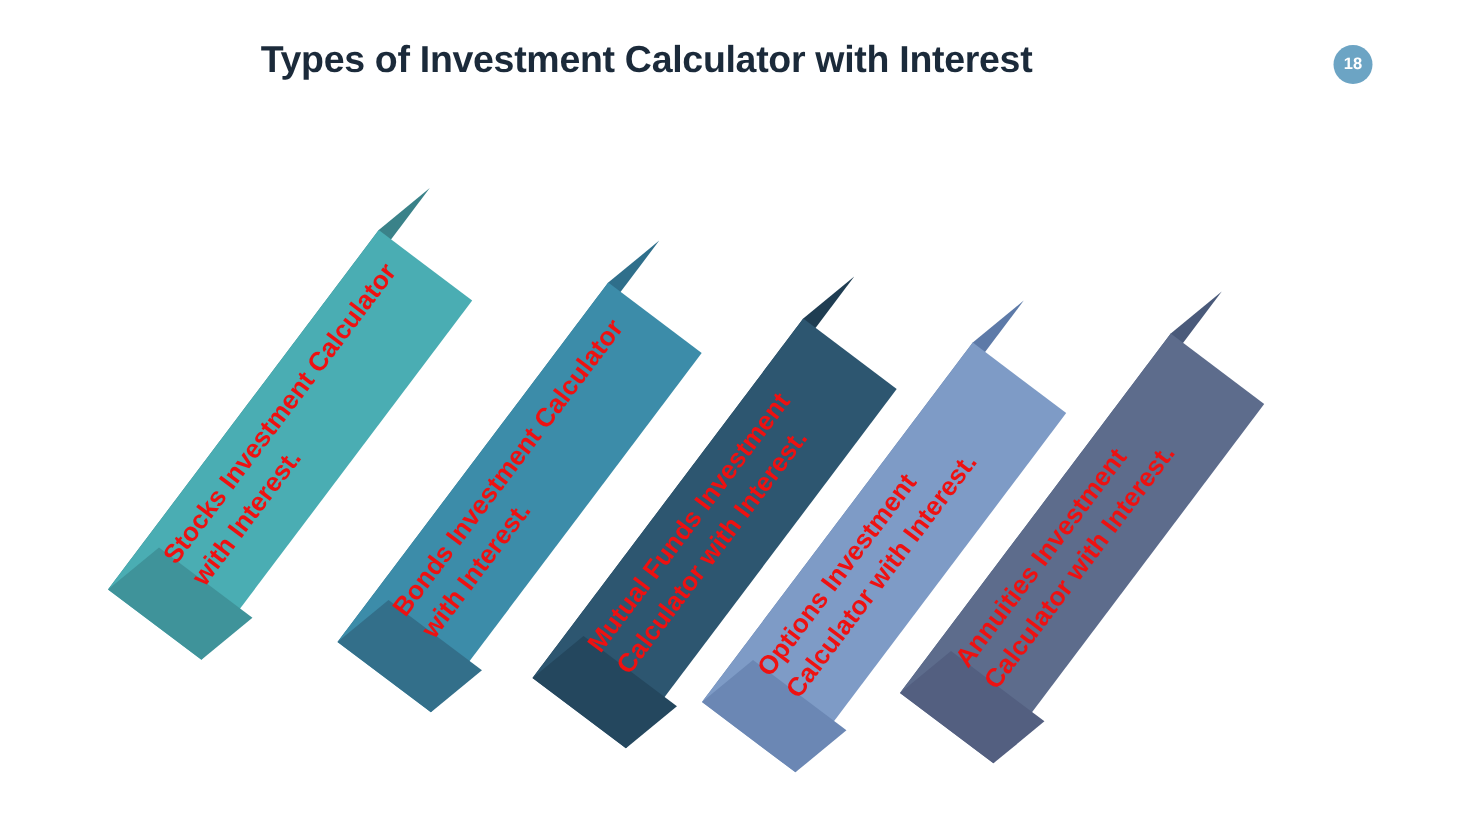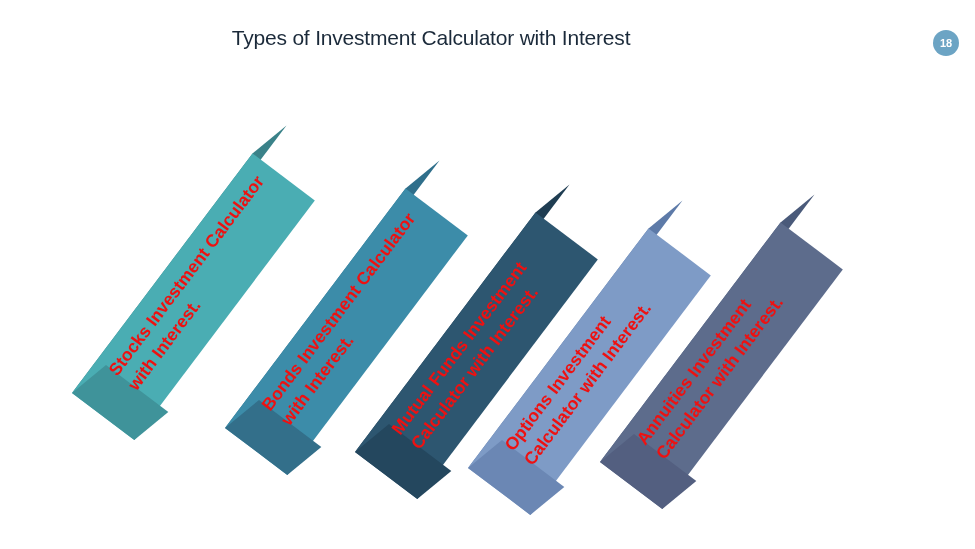--- a/index.html
+++ b/index.html
@@ -19,43 +19,42 @@
     width: 975px;
     height: 549px;
     background: #ffffff;
   }
   #slide-title {
     position: absolute;
     left: 0;
     top: 26px;
     width: 862px;
     text-align: center;
-    font-size: 21px;
-    font-weight: normal;
+    font-size: 25px;
+    font-weight: bold;
     color: #1b2a3a;
     letter-spacing: -0.2px;
     font-family: "Liberation Sans", sans-serif;
     white-space: nowrap;
   }
   #page-badge {
     position: absolute;
     left: 889px;
     top: 30px;
     width: 26px;
     height: 26px;
     border-radius: 50%;
     background: #6ca4c4;
     color: #ffffff;
     font-size: 11px;
     font-weight: bold;
     display: flex;
     align-items: center;
     justify-content: center;
     font-family: "Liberation Sans", sans-serif;
-    margin-left: 44px;
   }
   #diagram {
     position: absolute;
     left: 0;
     top: 0;
     width: 975px;
     height: 549px;
   }
   .block-text {
     font-family: "Liberation Sans", sans-serif;

